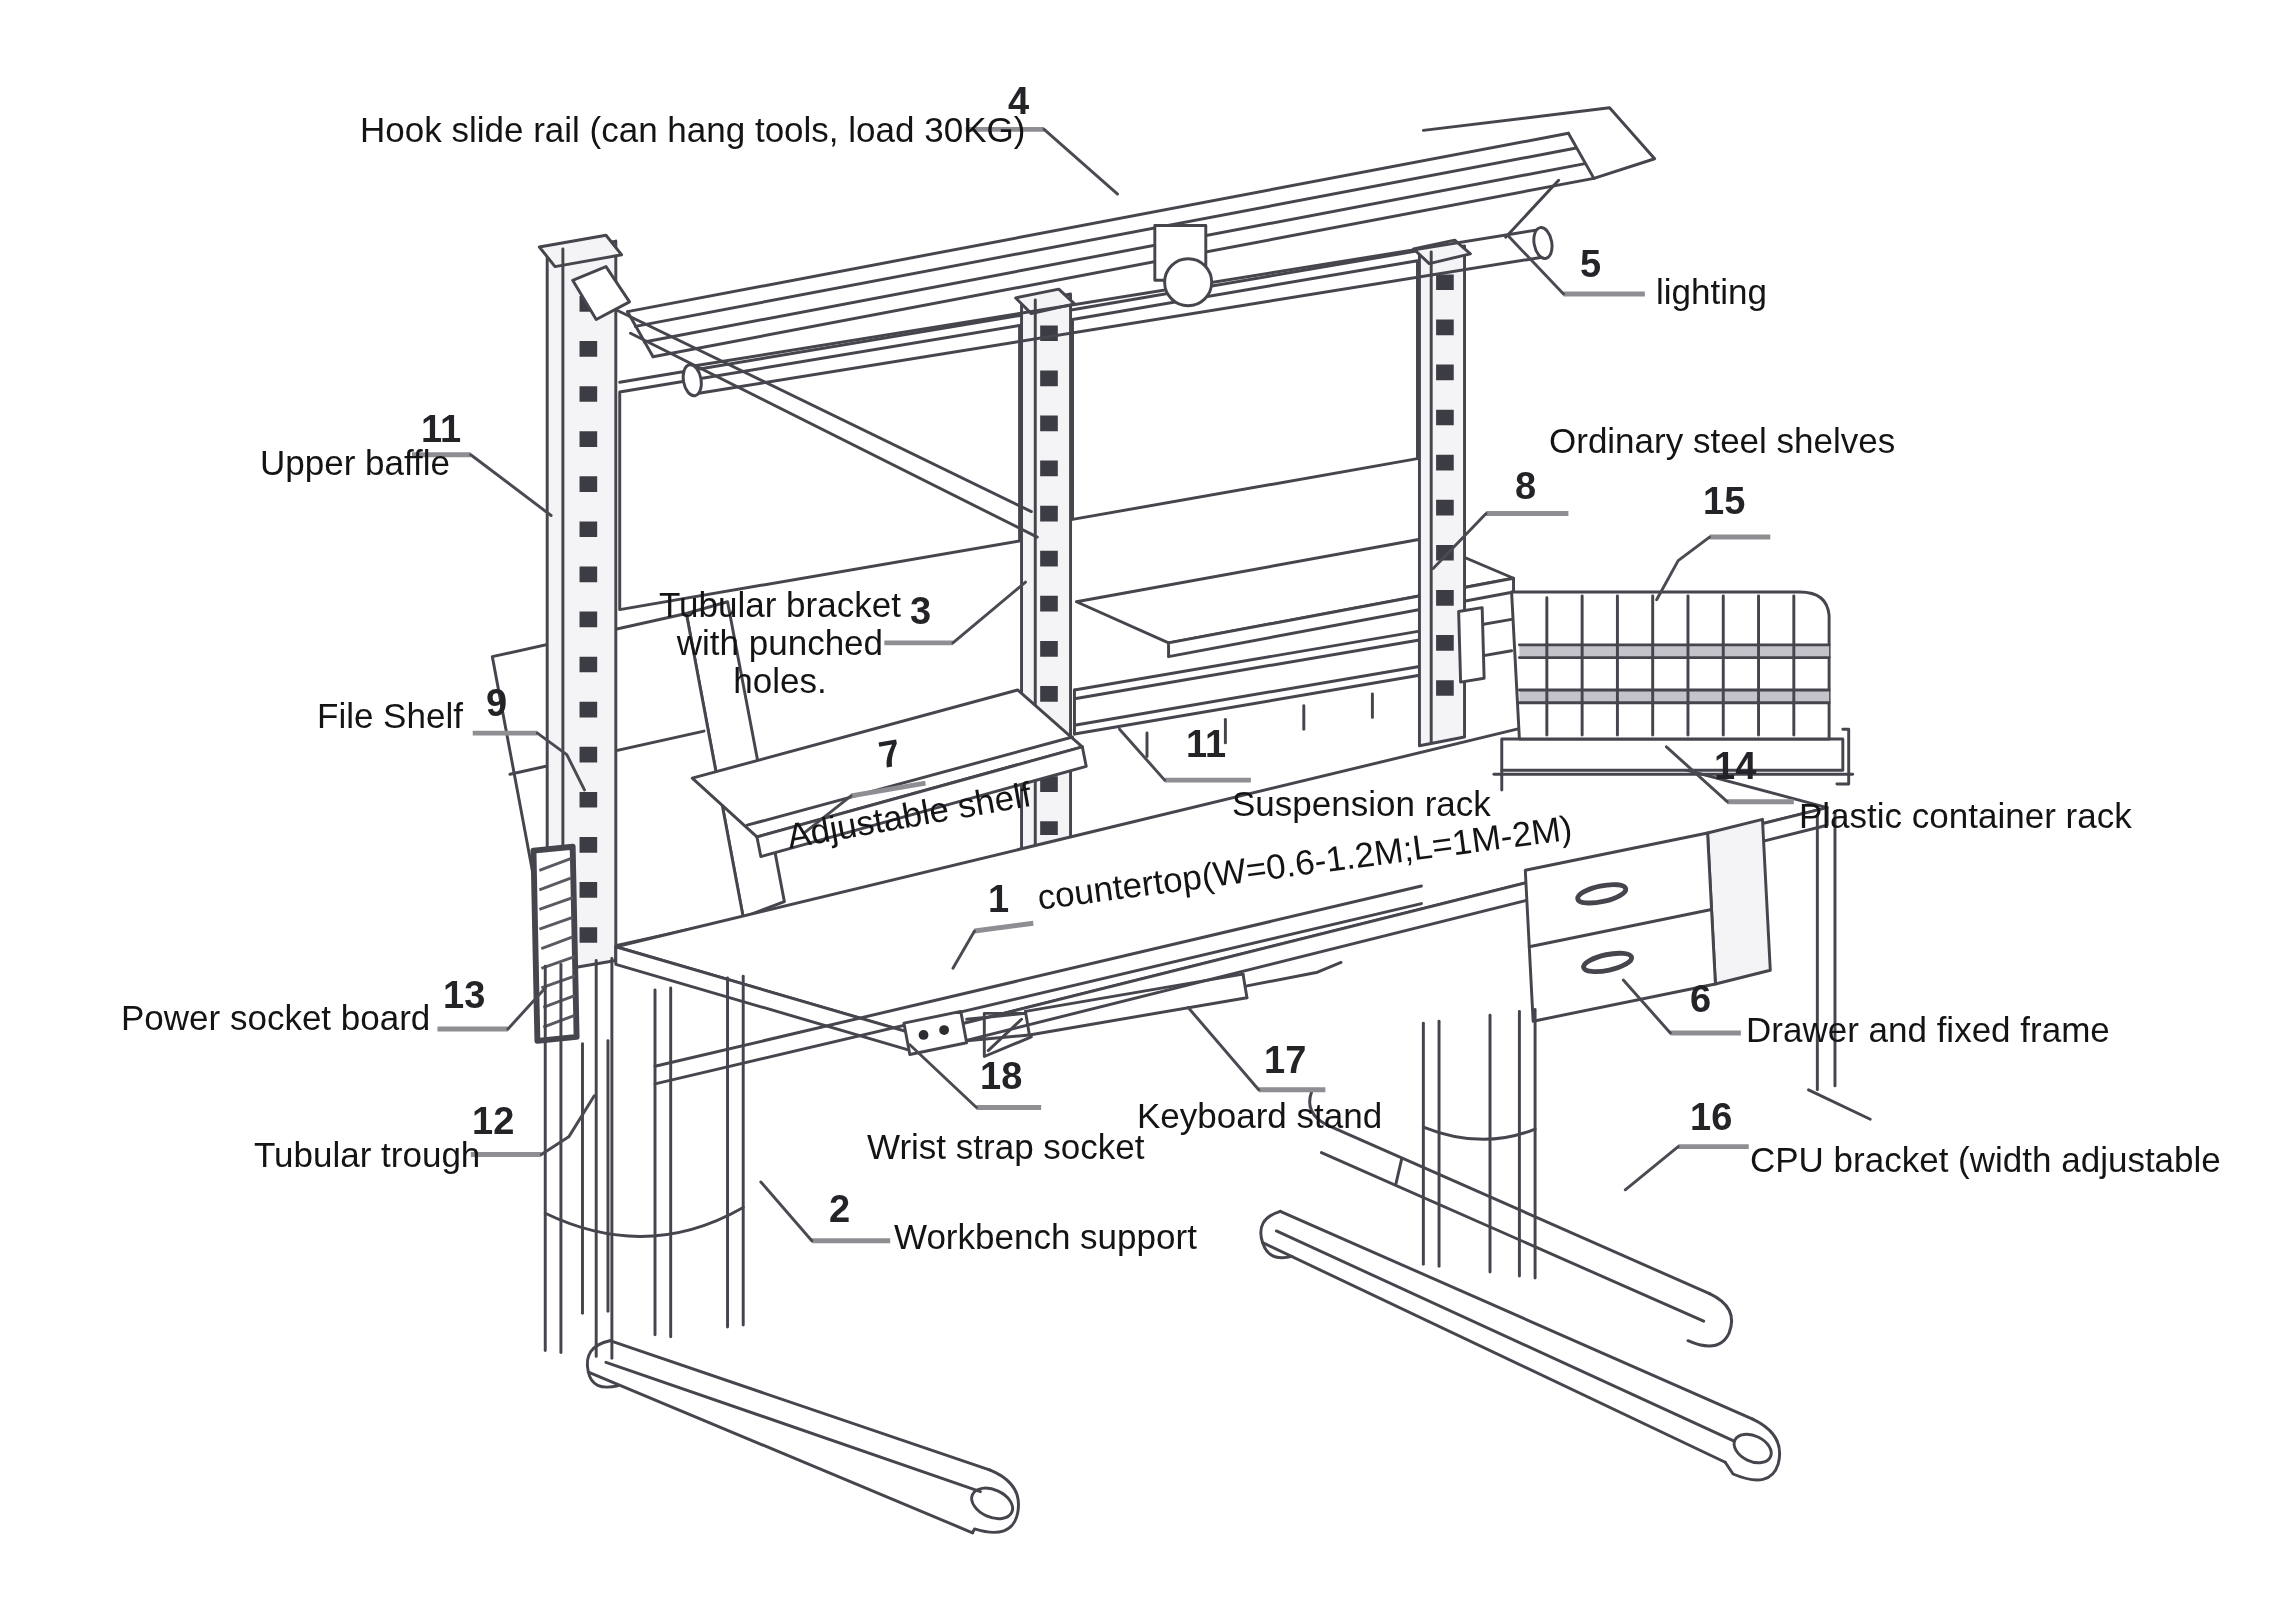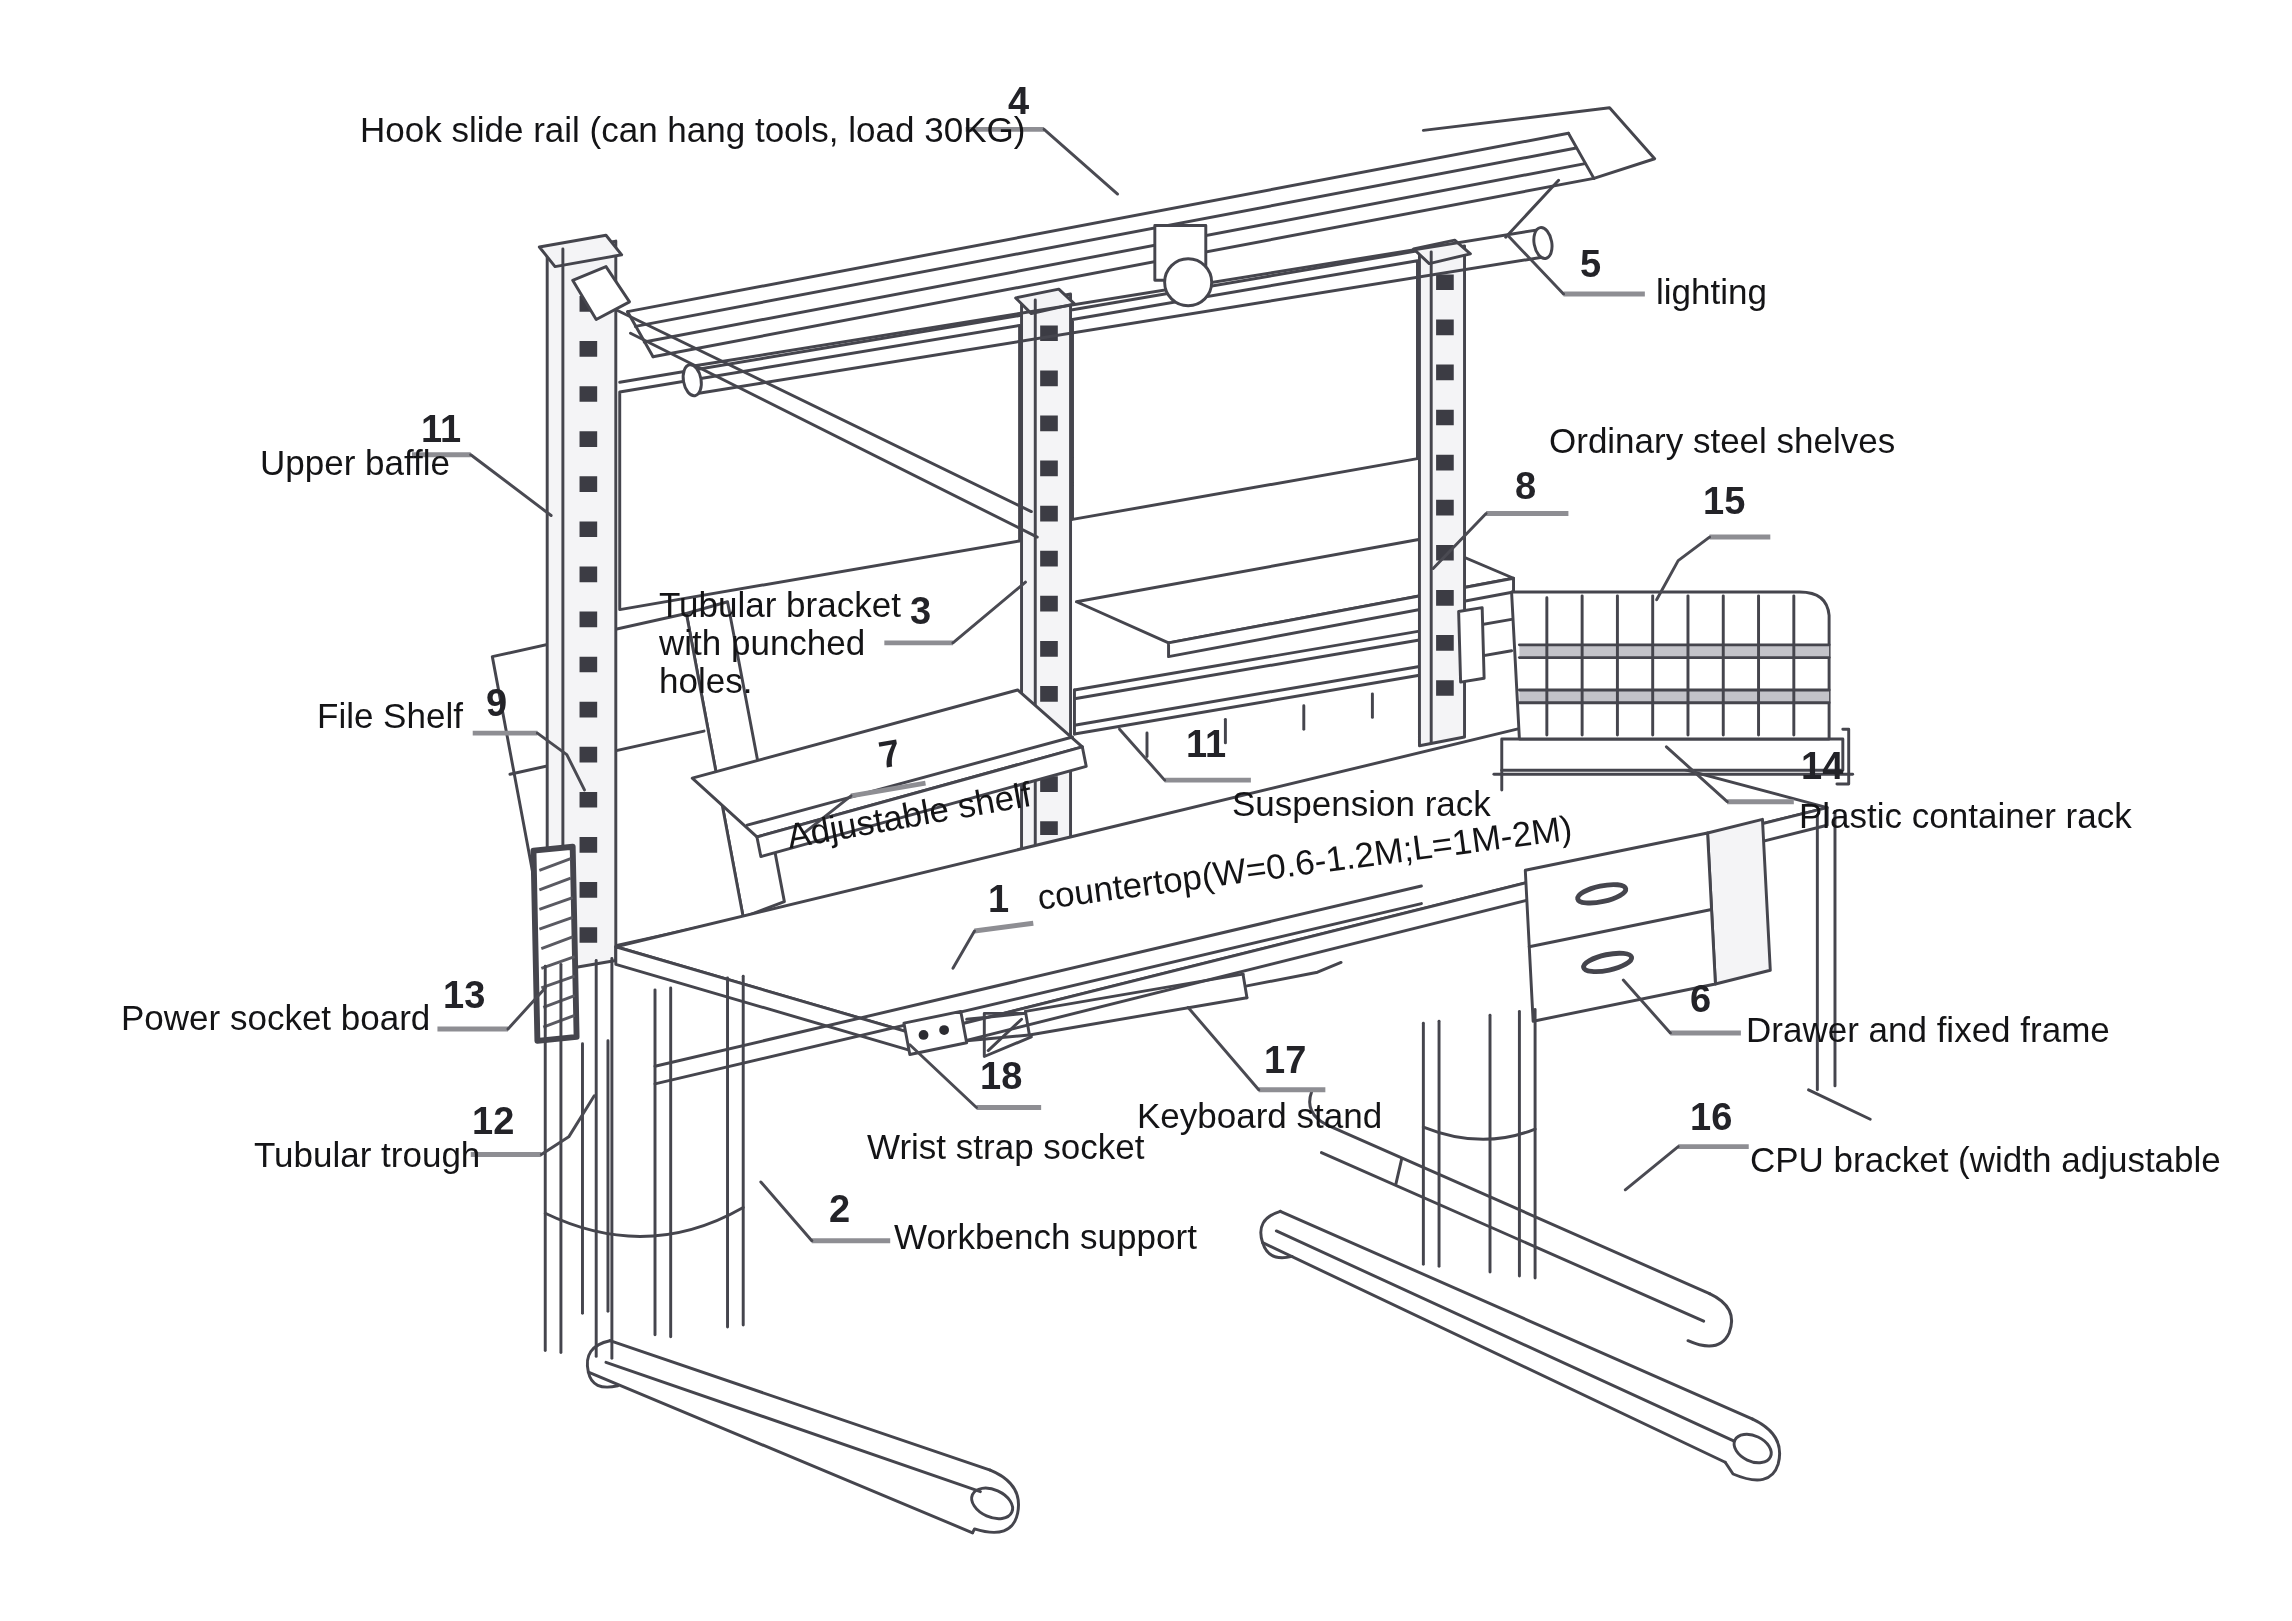--- a/index.html
+++ b/index.html
@@ -3,21 +3,21 @@
 <meta charset="utf-8">
 <style>
   html,body{margin:0;padding:0;background:#ffffff;}
   body{font-family:"Liberation Sans", sans-serif;}
   #stage{position:relative;width:2293px;height:1621px;background:#ffffff;overflow:hidden;}
   #art{position:absolute;left:0;top:0;}
   .lbl{position:absolute;font-size:35px;line-height:39px;color:#141416;white-space:nowrap;}
   .num{position:absolute;font-size:38px;line-height:38px;font-weight:700;color:#232328;white-space:nowrap;}
   .rot10{transform:rotate(-10deg);transform-origin:left top;}
   .rot7{transform:rotate(-7.5deg);transform-origin:left top;}
-  .ml{line-height:38px;}
+  .ml{line-height:38px;text-align:center;}
   svg .ln{stroke:#45454d;stroke-width:3;fill:none;stroke-linecap:round;stroke-linejoin:round;}
   svg .lnw{stroke:#45454d;stroke-width:3;fill:#ffffff;stroke-linejoin:round;}
   svg .lnp{stroke:#45454d;stroke-width:3;fill:#f4f4f6;stroke-linejoin:round;}
   svg .band{fill:#c3c3c9;stroke:none;}
   svg .dash{stroke:#3c3c44;stroke-width:18;stroke-dasharray:16 30;fill:none;}
   svg .u{stroke:#8e8e93;stroke-width:5;fill:none;stroke-linecap:butt;}
   svg .ld{stroke:#4a4a52;stroke-width:3;fill:none;stroke-linecap:round;stroke-linejoin:round;}
   svg .dot{fill:#2c2c31;stroke:none;}
   svg .hatch{stroke:#5a5a62;stroke-width:3;fill:none;}
 </style>
@@ -277,21 +277,21 @@
 
   <div class="num" style="left:1008px;top:82px">4</div>
   <div class="num" style="left:1580px;top:245px">5</div>
   <div class="num" style="left:421px;top:410px">11</div>
   <div class="num" style="left:1515px;top:467px">8</div>
   <div class="num" style="left:1703px;top:482px">15</div>
   <div class="num" style="left:910px;top:592px">3</div>
   <div class="num" style="left:486px;top:684px">9</div>
   <div class="num rot10" style="left:876px;top:737px">7</div>
   <div class="num" style="left:1186px;top:725px">11</div>
-  <div class="num" style="left:1801px;top:747px">14</div>
+  <div class="num" style="left:1714px;top:747px">14</div>
   <div class="num" style="left:988px;top:880px">1</div>
   <div class="num" style="left:443px;top:976px">13</div>
   <div class="num" style="left:1690px;top:980px">6</div>
   <div class="num" style="left:980px;top:1057px">18</div>
   <div class="num" style="left:1264px;top:1041px">17</div>
   <div class="num" style="left:472px;top:1102px">12</div>
   <div class="num" style="left:1690px;top:1098px">16</div>
   <div class="num" style="left:829px;top:1190px">2</div>
 
   <div class="lbl" style="left:360px;top:110px">Hook slide rail (can hang tools, load 30KG)</div>

